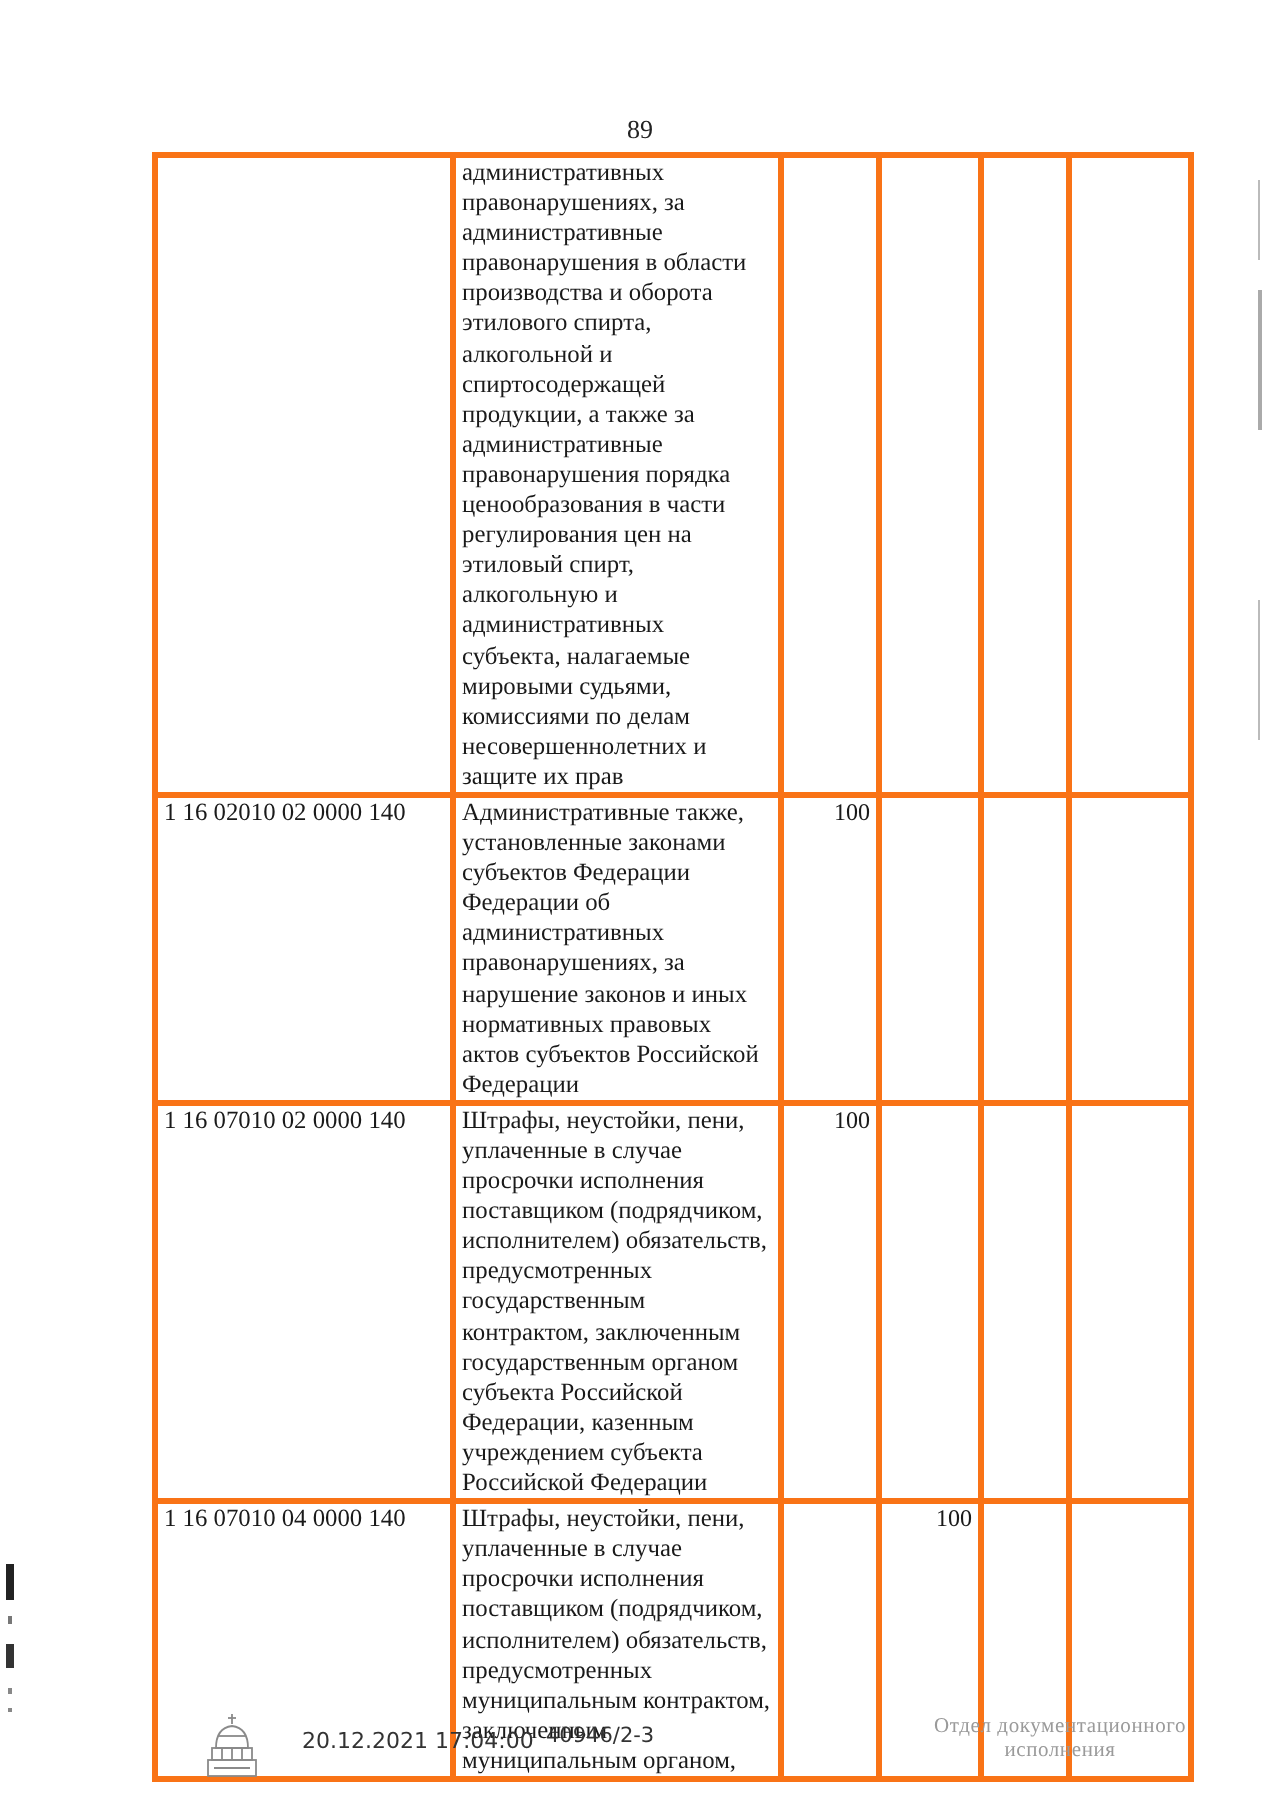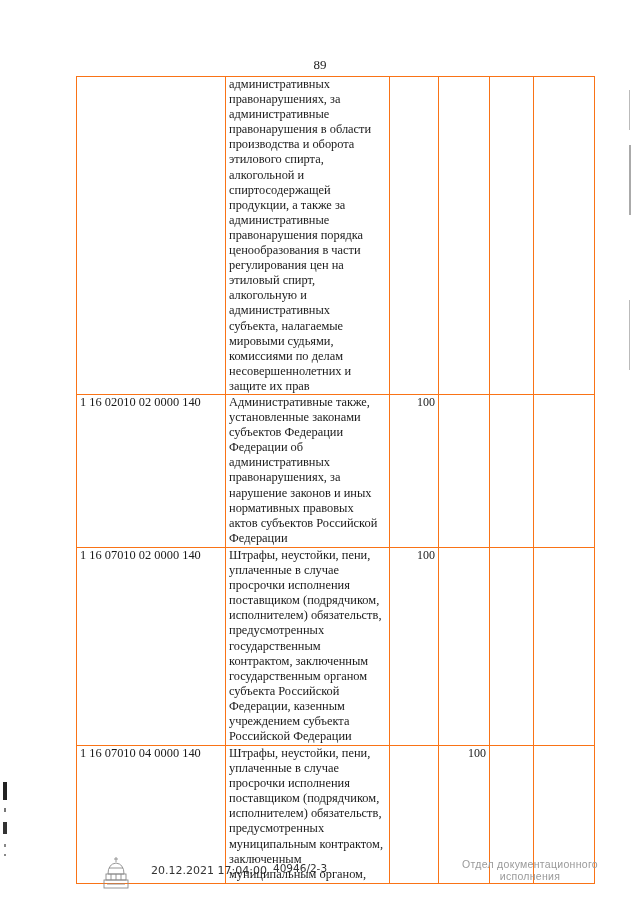--- a/index.html
+++ b/index.html
@@ -10,41 +10,41 @@
     .page-number {
       position: absolute; top: 44px; left: 0; width: 640px; text-align: center;
       font-size: 13px; color: #222; margin-top: 13px;
     }
     table.doc-table {
       position: absolute; left: 76px; top: 76px;
       border-collapse: collapse; table-layout: fixed;
       width: 518px;
     }
     table.doc-table td {
-      border: 1px solid #f97316;
+      border: 3px solid #f97316;
       vertical-align: top;
       font-size: 12.4px; line-height: 15.1px;
       padding: 0 3px;
       position: relative;
     }
     td.code { padding-left: 6px; white-space: nowrap; }
     td.desc { padding-left: 4px; }
     td.desc .line { display: block; white-space: nowrap; }
     td.num { vertical-align: bottom; text-align: center; }
     .val { display: block; text-align: right; font-size: 12px; line-height: 14px; }
     .footer {
       position: absolute; top: 862px; left: 0; width: 640px; height: 43px;
       font-family: "DejaVu Sans", sans-serif;
     }
     .footer .logo { position: absolute; left: 103px; top: -6px; width: 26px; height: 34px; }
     .footer .ts { position: absolute; left: 151px; top: 2px; font-size: 11px; color: #333; }
     .footer .docnum { position: absolute; left: 273px; top: 0px; font-size: 10.5px; color: #333; }
     .footer .dept {
       position: absolute; left: 440px; top: -4px; width: 180px; text-align: center;
-      font-family: Liberation Sans, sans-serif; font-size: 10.5px; line-height: 12px; color: #9a9a9a;
+      font-family: Liberation Serif, serif; font-size: 10.5px; line-height: 12px; color: #9a9a9a;
       letter-spacing: 0.3px;
     }
     .margin-marks-left { position: absolute; left: 3px; top: 782px; width: 5px; height: 110px; }
     .margin-marks-right { position: absolute; left: 628px; top: 60px; width: 4px; height: 320px; }
   </style>
 </head>
 <body>
 
 <div class="page-number">89</div>
 

